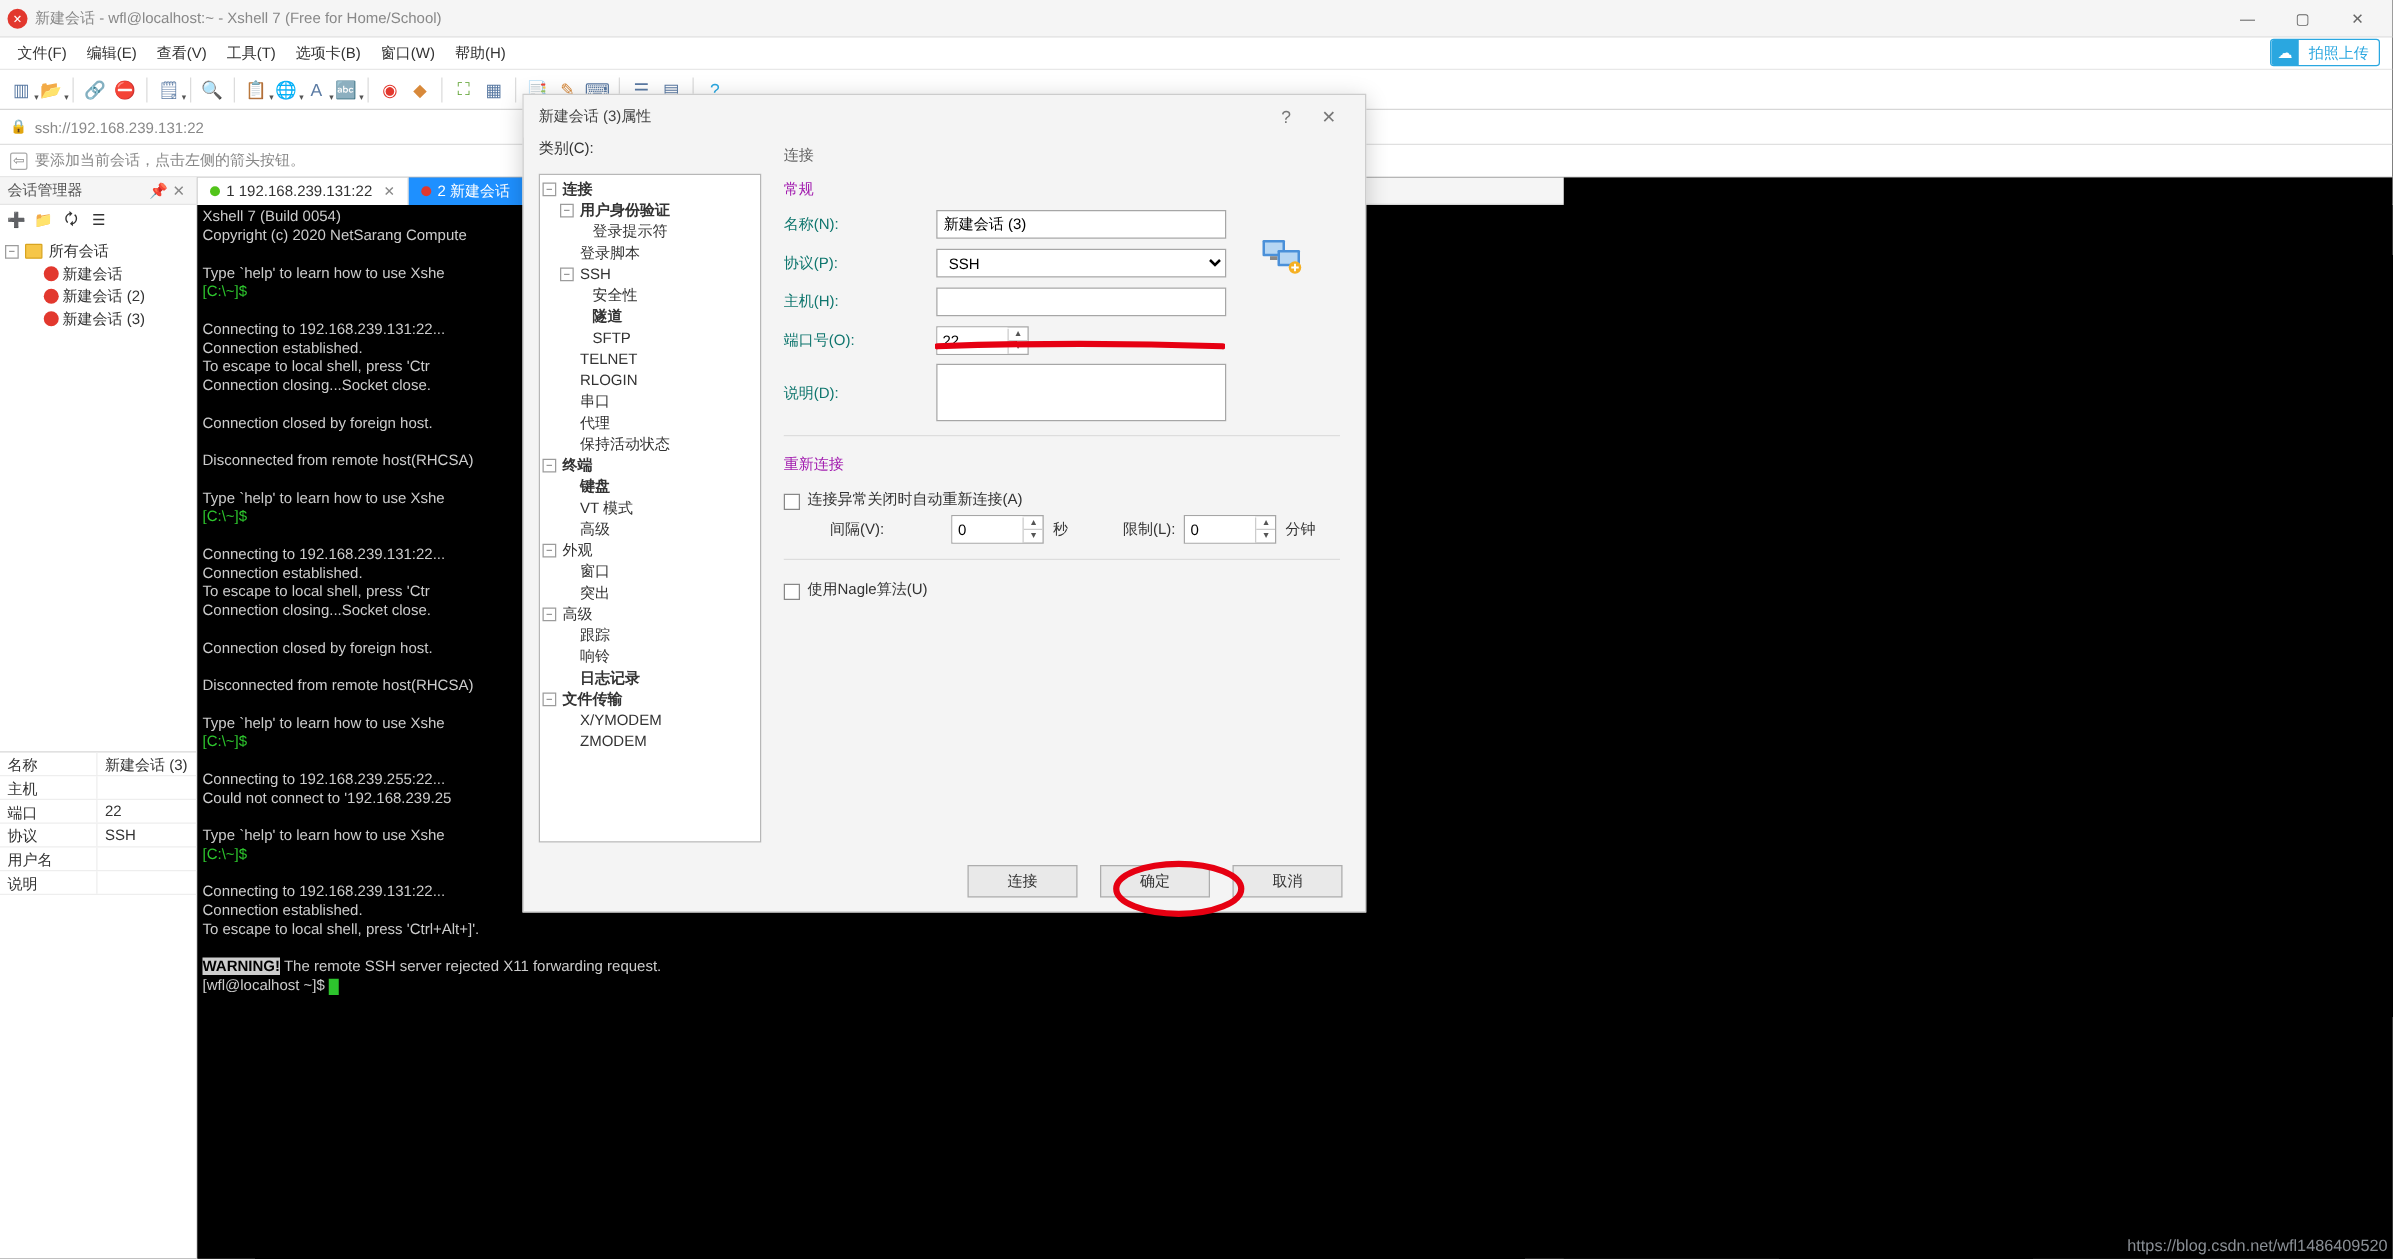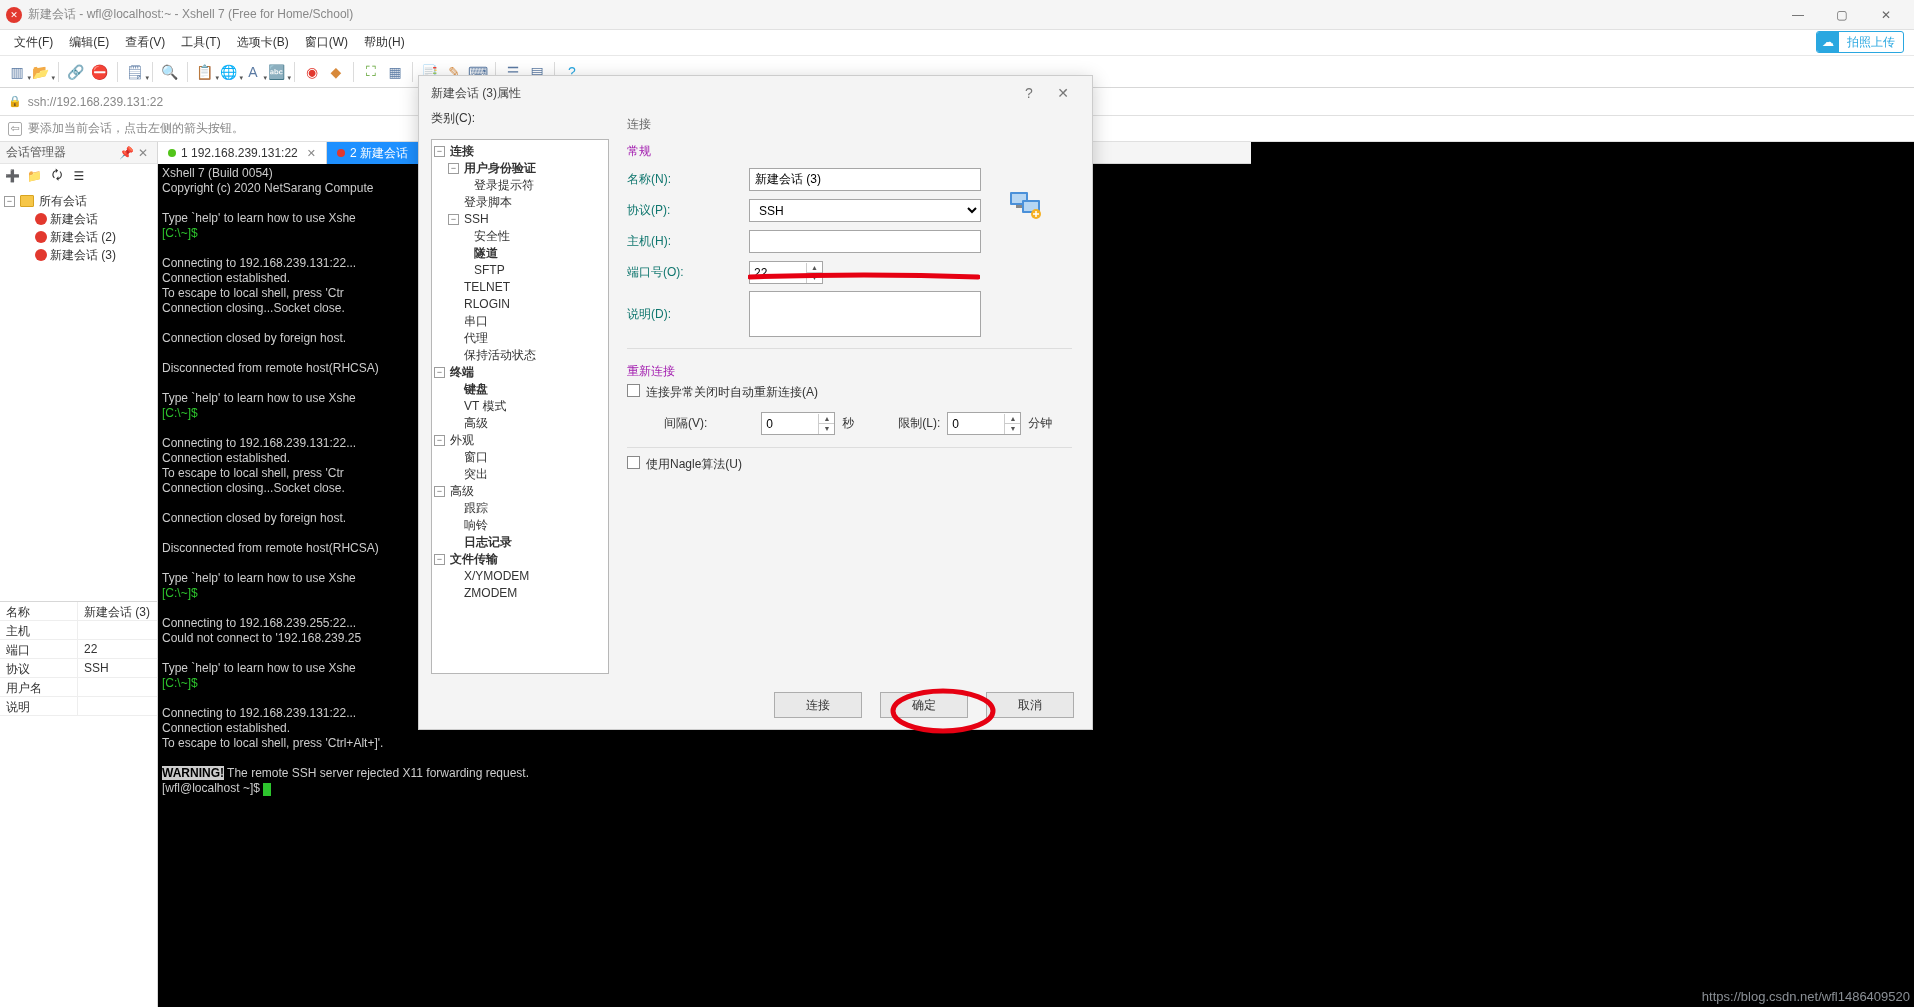--- a/index.html
+++ b/index.html
@@ -100,21 +100,21 @@
 .frow .lab{width:122px;color:#0f766e}
 .frow input.txt, .frow select{height:23px;border:1px solid #a6a6a6;padding:0 5px;background:#fff;font-size:12px}
 .frow input.txt.w{width:232px}
 .frow select.w{width:232px}
 .frow textarea{border:1px solid #a6a6a6;width:232px;height:46px;resize:none;font-size:12px;padding:3px}
 .spin{display:flex;align-items:center;border:1px solid #a6a6a6;height:23px;background:#fff}
 .spin input{border:0;width:56px;height:21px;padding:0 4px;font-size:12px}
 .spin .arrs{width:16px;display:flex;flex-direction:column;border-left:1px solid #ccc}
 .spin .arrs span{height:10px;font-size:7px;display:flex;align-items:center;justify-content:center;color:#555;border-bottom:1px solid #ccc}
 .spin .arrs span:last-child{border-bottom:0}
-.chk{display:flex;align-items:flex-start;gap:6px;height:24px}
+.chk{display:flex;align-items:flex-end;gap:6px;height:24px}
 .chk .box{width:13px;height:13px;border:1px solid #888;background:#fff}
 .hr{height:1px;background:#ddd;margin:8px 0}
 .pcicon{width:34px;height:30px;position:absolute;right:38px;top:80px;}
 .pcicon svg{width:34px;height:30px}
 
 .red-underline{position:absolute;left:748px;top:271px;width:232px;height:10px}
 .red-underline svg{width:232px;height:10px}
 .red-circle{position:absolute;left:888px;top:687px;width:110px;height:48px}
 .red-circle svg{width:110px;height:48px}
 

